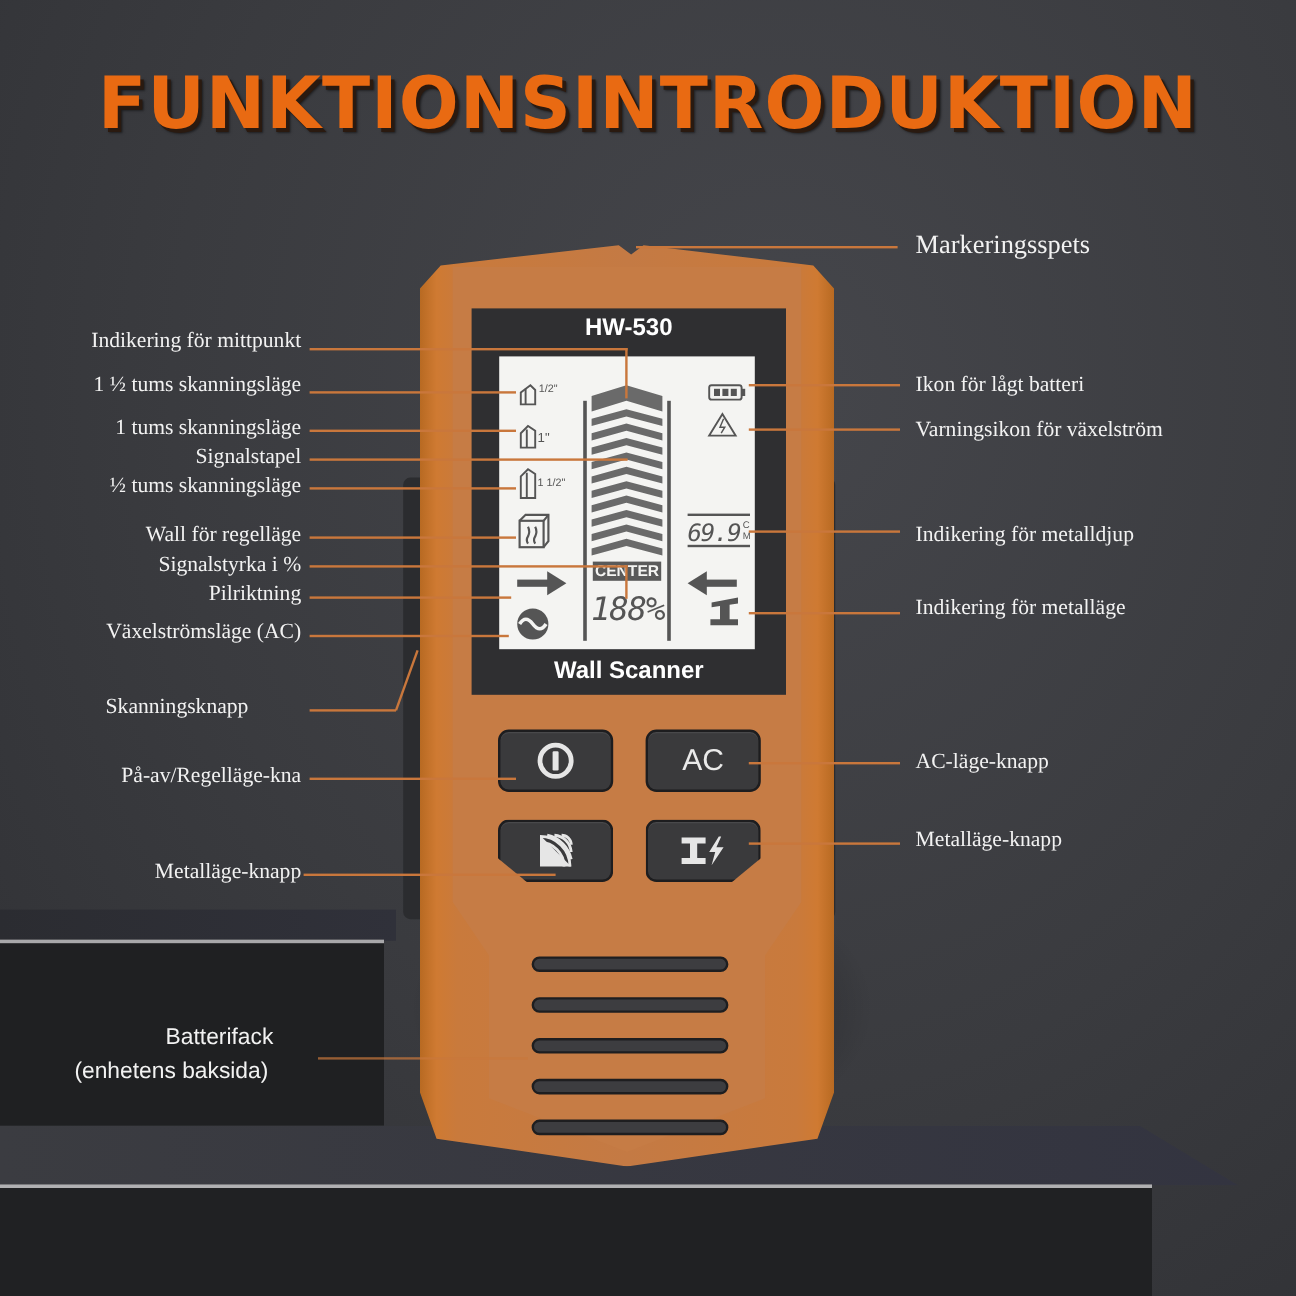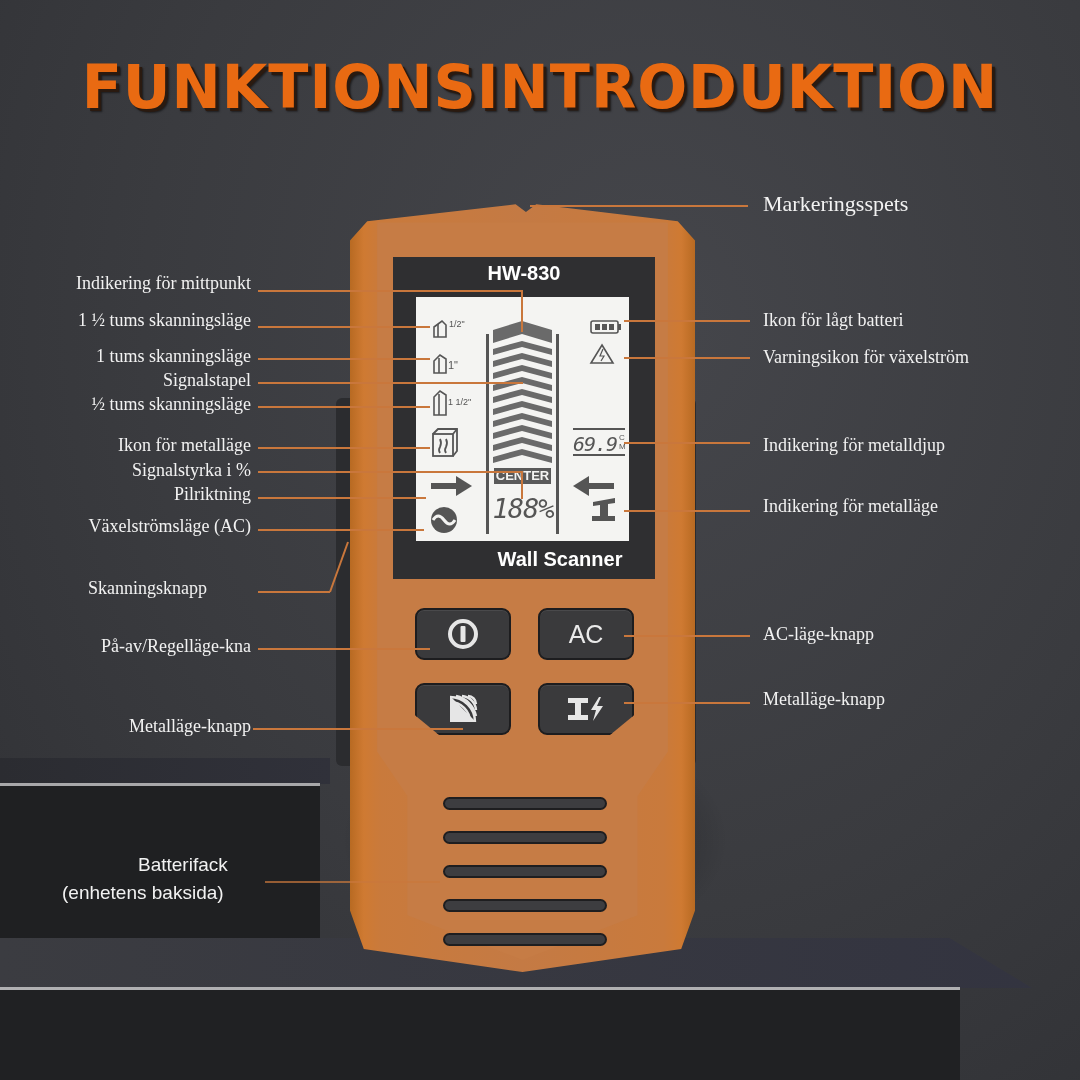--- a/index.html
+++ b/index.html
@@ -33,21 +33,21 @@
     background: linear-gradient(90deg, #b86a22 0%, #cf7a32 4%, #c97a3c 9%, #c47a44 50%, #c97a3c 91%, #cf7a32 96%, #b86a22 100%);
     clip-path: polygon(0 5%, 5% 2.5%, 48% 0.3%, 51% 1.3%, 54% 0.3%, 95% 2.5%, 100% 5%, 100% 92%, 96% 97%, 50% 100%, 4% 97%, 0 92%);
   }
   .device-inner {
     left: 371px; top: 215px; width: 303px; height: 745px;
     background: #c67c45;
     clip-path: polygon(2% 1%, 98% 1%, 98% 72%, 88% 78%, 88% 94%, 50% 100%, 12% 94%, 12% 78%, 2% 72%);
   }
   .bezel { left: 393px; top: 257px; width: 262px; height: 322px; background: #2f2f31; }
   .model { left: 393px; top: 262px; width: 262px; text-align: center; color: #fff; font-weight: bold; font-size: 20px; font-family: "Liberation Sans", sans-serif; }
-  .wall { left: 393px; top: 548px; width: 262px; text-align: center; color: #fff; font-weight: bold; font-size: 20px; font-family: "Liberation Sans", sans-serif; margin-left: 36px; }
+  .wall { left: 393px; top: 548px; width: 262px; text-align: center; color: #fff; font-weight: bold; font-size: 20px; font-family: "Liberation Sans", sans-serif; }
   .lcd { left: 416px; top: 297px; width: 213px; height: 244px; background: #f4f4f2; }
 
   
   .btn {
     background: #3a3a3c; border: 2px solid #1d1d1f; border-radius: 9px;
     display: flex; align-items: center; justify-content: center; color: #e6e6e6;
     box-shadow: inset 0 1px 0 rgba(255,255,255,0.08);
   }
   .btn-power { left: 415px; top: 608px; width: 96px; height: 52px; }
   .btn-ac { left: 538px; top: 608px; width: 96px; height: 52px; font-family: "Liberation Sans", sans-serif; font-size: 25px; color:#eaeaea; }
@@ -72,21 +72,21 @@
 
 <div class="abs title">FUNKTIONSINTRODUKTION</div>
 
 <div class="abs device-shadow"></div>
 <div class="abs side-grip-l"></div>
 <div class="abs side-grip-r"></div>
 <div class="abs device"></div>
 <div class="abs device-inner"></div>
 
 <div class="abs bezel"></div>
-<div class="abs model">HW-830</div>
+<div class="abs model">HW-530</div>
 <div class="abs wall">Wall Scanner</div>
 
 <div class="abs lcd">
   <svg width="213" height="244" viewBox="0 0 213 244">
 
     <rect x="70" y="37" width="3" height="200" fill="#555"></rect>
     <rect x="140" y="37" width="3" height="200" fill="#555"></rect>
 
     <g fill="#6a6a6a">
       <polygon points="77,33 106,24 136,33 136,46 106,37 77,46"></polygon>
@@ -225,21 +225,21 @@
 <div class="abs line" style="left:624px;top:442px;width:126px;"></div>
 <div class="abs line" style="left:624px;top:510px;width:126px;"></div>
 <div class="abs line" style="left:624px;top:635px;width:126px;"></div>
 <div class="abs line" style="left:624px;top:702px;width:126px;"></div>
 
 <div class="abs lbl lbl-l" style="right:829px;top:274px;">Indikering för mittpunkt</div>
 <div class="abs lbl lbl-l" style="right:829px;top:311px;">1 ½ tums skanningsläge</div>
 <div class="abs lbl lbl-l" style="right:829px;top:347px;">1 tums skanningsläge</div>
 <div class="abs lbl lbl-l" style="right:829px;top:371px;">Signalstapel</div>
 <div class="abs lbl lbl-l" style="right:829px;top:395px;">½ tums skanningsläge</div>
-<div class="abs lbl lbl-l" style="right:829px;top:436px;">Ikon för metalläge</div>
+<div class="abs lbl lbl-l" style="right:829px;top:436px;">Wall för regelläge</div>
 <div class="abs lbl lbl-l" style="right:829px;top:461px;">Signalstyrka i %</div>
 <div class="abs lbl lbl-l" style="right:829px;top:485px;">Pilriktning</div>
 <div class="abs lbl lbl-l" style="right:829px;top:517px;">Växelströmsläge (AC)</div>
 <div class="abs lbl lbl-l" style="right:873px;top:579px;">Skanningsknapp</div>
 <div class="abs lbl lbl-l" style="right:829px;top:637px;">På-av/Regelläge-kna</div>
 <div class="abs lbl lbl-l" style="right:829px;top:717px;">Metalläge-knapp</div>
 <div class="abs lbl" style="left:138px;top:855px;font-family:'Liberation Sans',sans-serif;font-size:19px;">Batterifack</div>
 <div class="abs lbl" style="left:62px;top:883px;font-family:'Liberation Sans',sans-serif;font-size:19px;">(enhetens baksida)</div>
 
 <div class="abs lbl" style="left:763px;top:193px;font-size:22px;">Markeringsspets</div>

